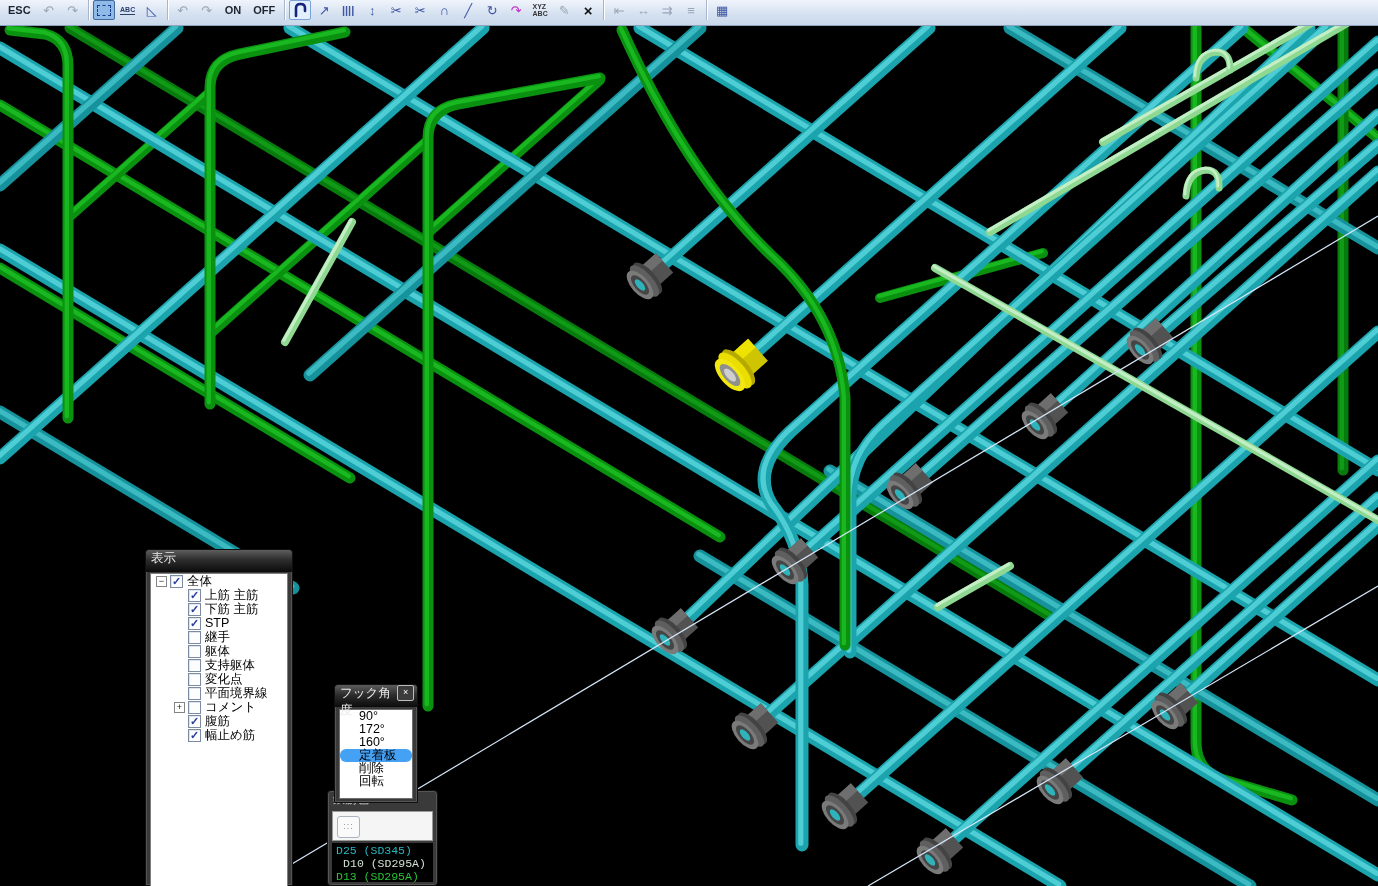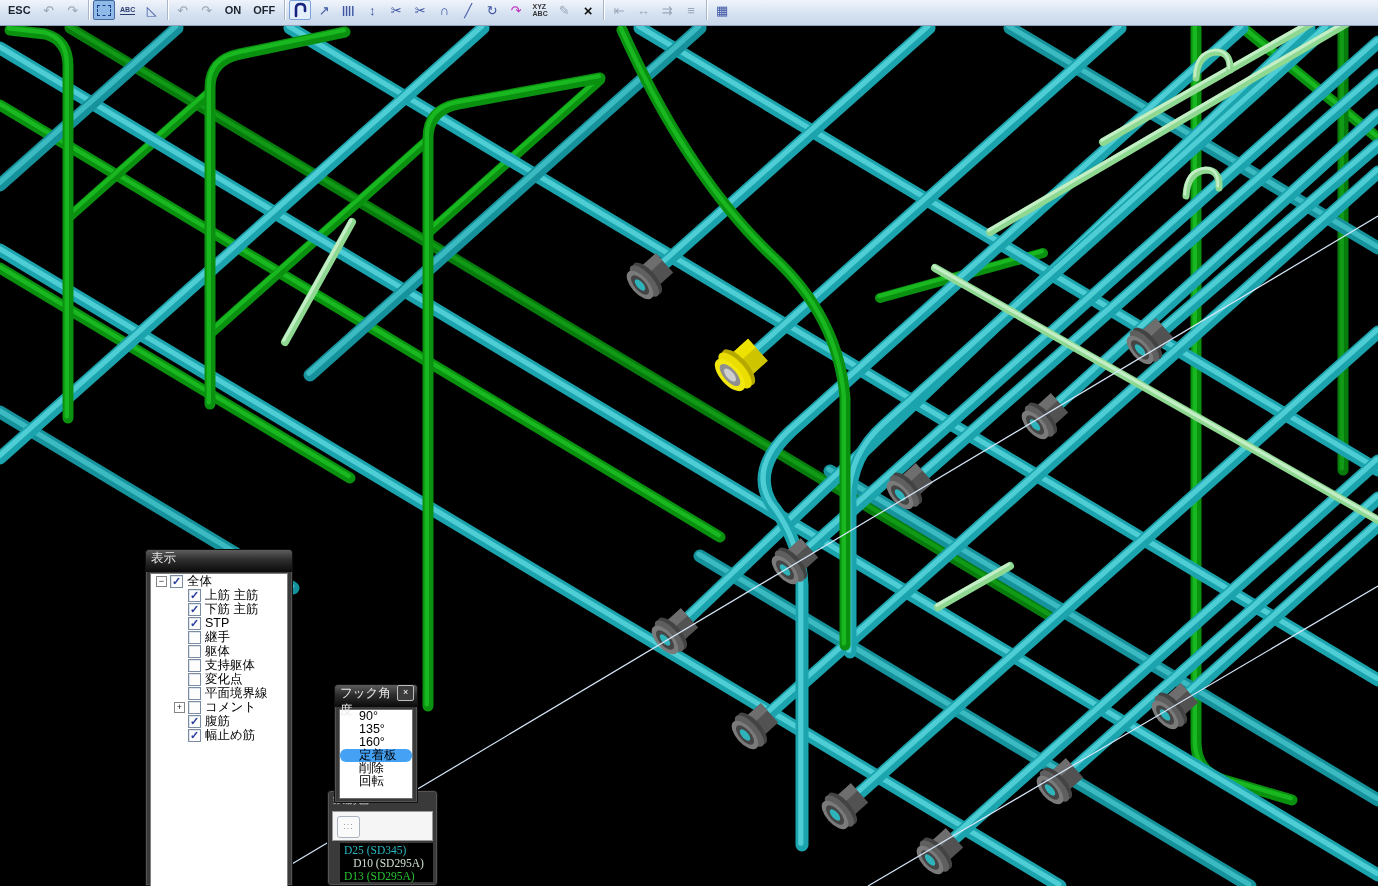--- a/index.html
+++ b/index.html
@@ -59,22 +59,22 @@
   .list-item{height:13px;line-height:13px;padding-left:19px;white-space:nowrap;}
   .list-item.sel{background:#44a1f4;color:#000;border-radius:6px;}
   
   #rebar-panel{left:327px;top:790px;width:111px;height:96px;z-index:20;border-radius:4px;}
   #rebar-panel .panel-title{background:none;height:20px;color:#cfd4da;font-size:12px;}
   .legend-toolstrip{margin:0 4px;height:30px;background:#f5f5f5;border:1px solid #9a9a9a;
     box-sizing:border-box;position:relative;}
   .dots-btn{position:absolute;left:4px;top:4px;width:21px;height:20px;background:#fafafa;
     border:1px solid #aab4c0;border-radius:3px;display:flex;align-items:center;justify-content:center;}
   .dots-ico{font-size:7px;line-height:4px;color:#777;letter-spacing:1px;text-align:center;}
-  .legend-list{margin:2px 4px 0 12px;background:#000;height:38px;
-    font-family:Liberation Serif, serif;font-size:11.5px;padding:1px 0 0 4px;}
+  .legend-list{margin:2px 4px 0 4px;background:#000;height:38px;
+    font-family:Liberation Mono, monospace;font-size:11.5px;padding:1px 0 0 4px;}
   .legend-row{height:13px;line-height:13px;white-space:nowrap;}
 </style>
 </head>
 <body>
 
 <div class="app">
 
   <div class="viewport">
     <svg id="scene" width="1378" height="860" viewBox="0 26 1378 860">
         <path d="M0,105 L720,537" stroke="#0a9110" stroke-width="11" fill="none" stroke-linecap="round"></path>
@@ -458,21 +458,21 @@
       </div>
   </div>
 
   <div class="panel" id="hook-panel">
     <div class="panel-title">
       <span>フック角度</span>
       <span class="close-btn">×</span>
     </div>
     <div class="listbox" id="hook-list">
         <div class="list-item">90°</div>
-        <div class="list-item">135°</div>
+        <div class="list-item">172°</div>
         <div class="list-item">160°</div>
         <div class="list-item sel">定着板</div>
         <div class="list-item">削除</div>
         <div class="list-item">回転</div>
       </div>
   </div>
 
 </div>
 
 </body></html>

